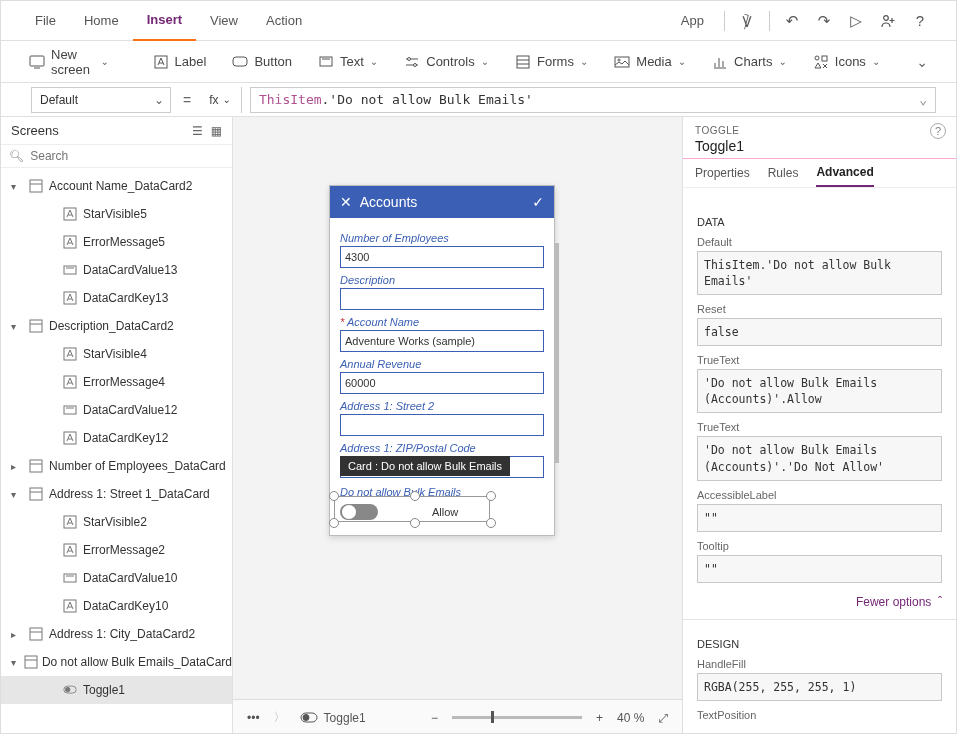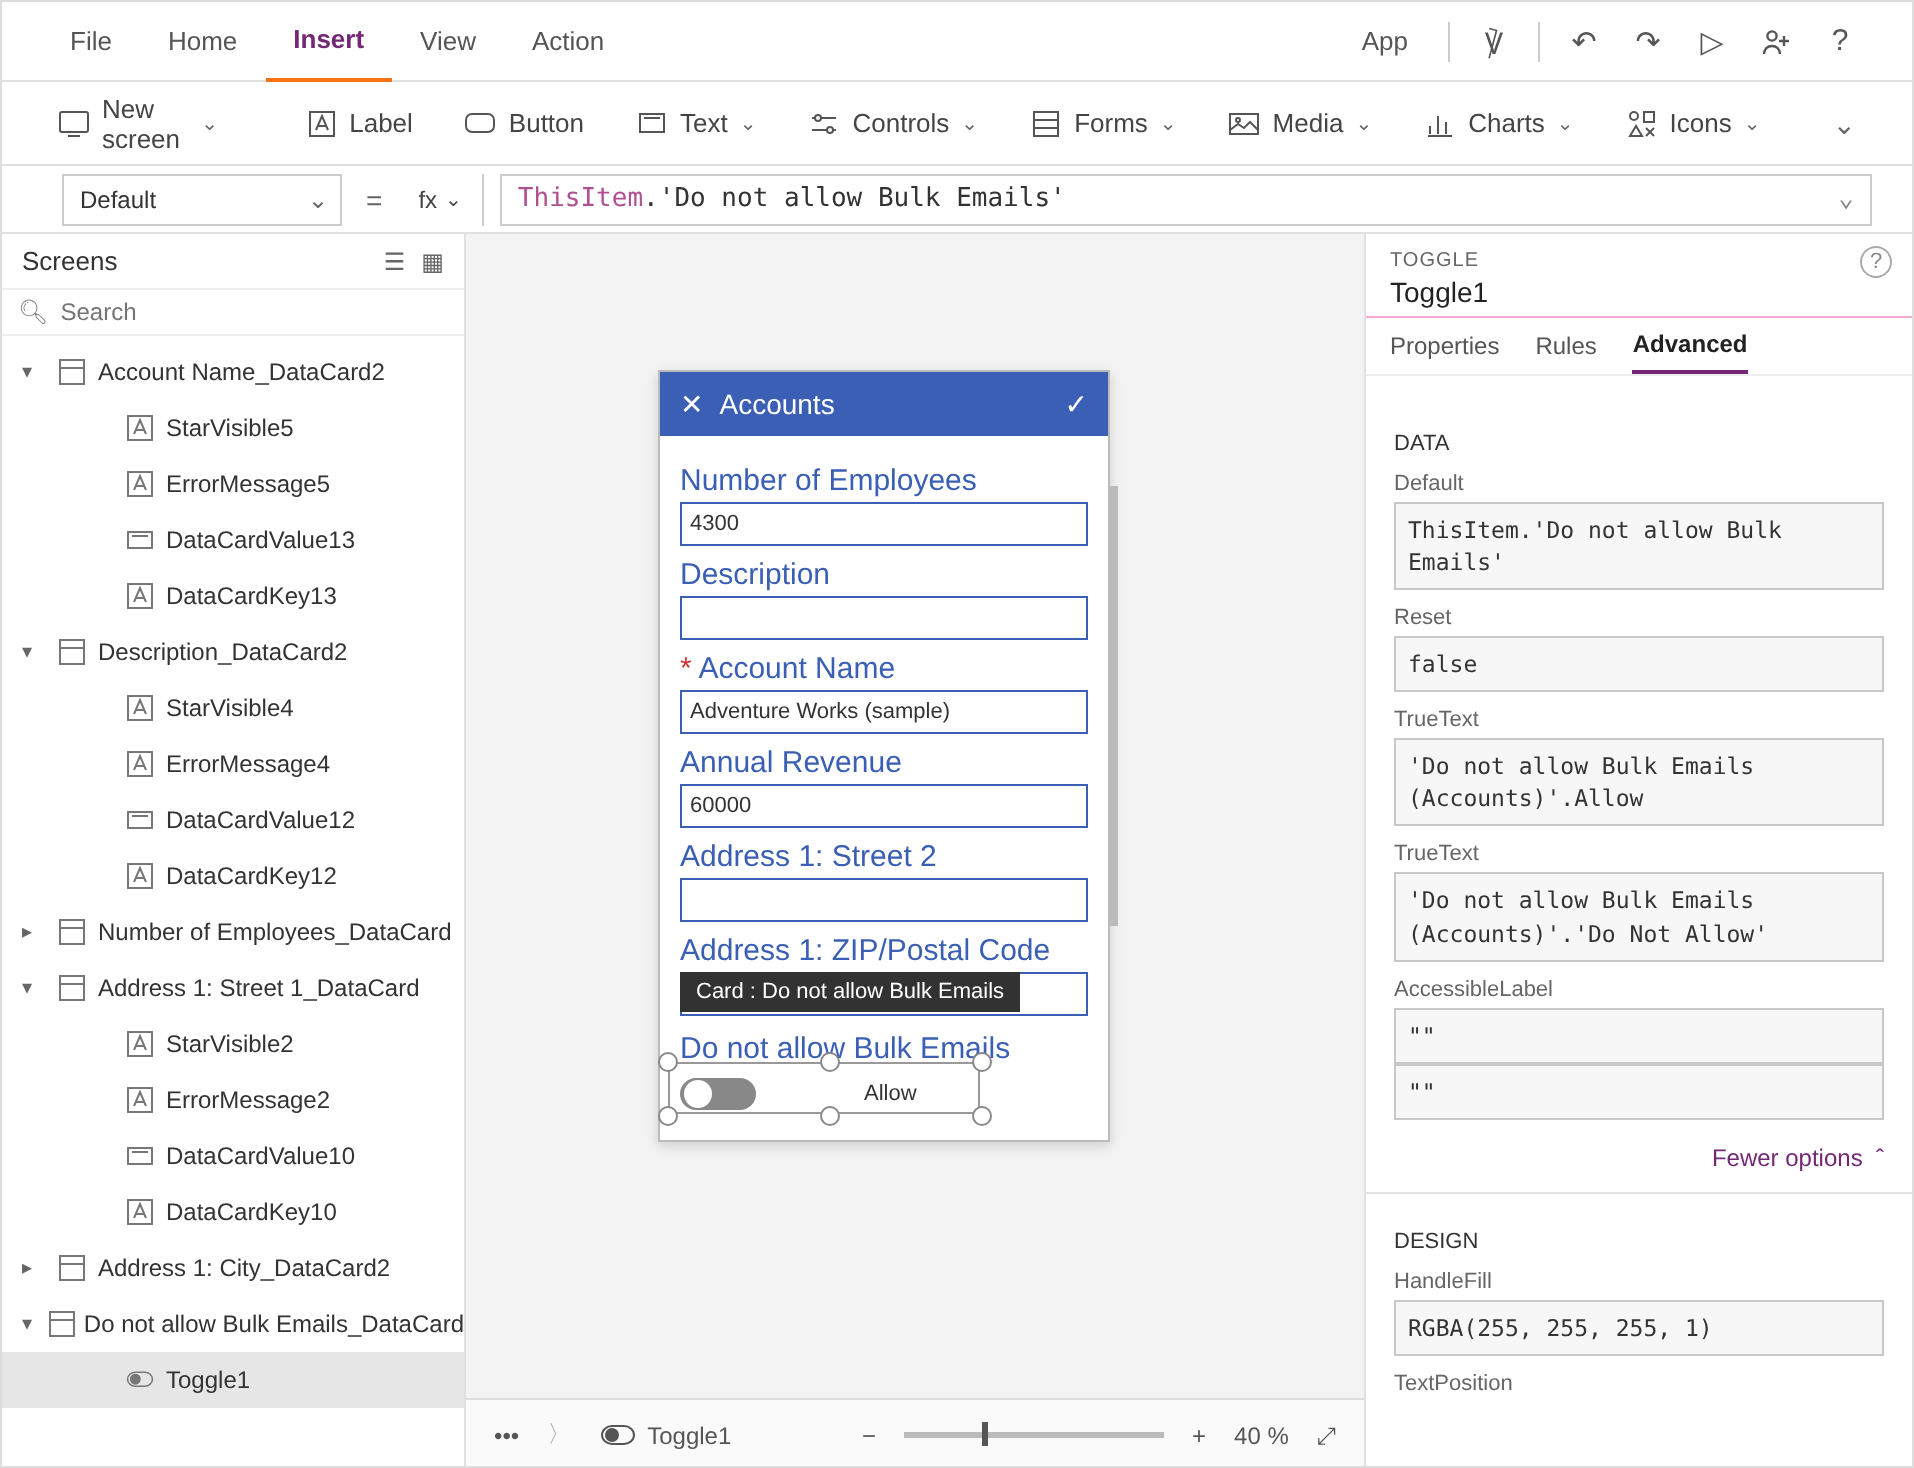--- a/index.html
+++ b/index.html
@@ -49,21 +49,21 @@
   .node .ic{ width:18px; display:inline-flex; align-items:center; justify-content:center; color:#666; }
   .node .ic svg{width:14px;height:14px;}
 
   
   .canvas-area { flex:1; background:#f3f3f3; position:relative; display:flex; flex-direction:column;}
   .canvas-stage{ flex:1; position:relative; }
   .phone { position:absolute; left:96px; top:68px; width:226px; background:#fff; border:1px solid #bbb; box-shadow:0 2px 6px rgba(0,0,0,.15); }
   .phone-title { background:#3a5fb5; color:#fff; height:32px; display:flex; align-items:center; padding:0 10px; font-size:14px; justify-content:space-between;}
   .phone-title .px{cursor:pointer;}
   .phone-body { padding: 8px 10px 12px; }
-  .fld-label{ font-size:15px; color:#3a5fb5; margin-top:6px; margin-bottom:2px;}
+  .fld-label{ font-size:11px; color:#3a5fb5; margin-top:6px; margin-bottom:2px;font-style:italic;}
   .fld-input{ border:1px solid #3a5fb5; height:22px; width:100%; padding:0 4px; font-size:11px; color:#333;}
   .req::before{content:"* "; color:#c33;}
   .phone-scrollbar{position:absolute; top:57px; right:-5px; width:5px; height:220px; background:#bbb;}
   
   .toggle-card{ margin-top:8px; position:relative;}
   .tooltip-black{ position:absolute; top:-30px; left:0; background:#323232; color:#fff; font-size:11px; padding:4px 8px; white-space:nowrap;}
   .toggle-row{ display:flex; align-items:center; gap:4px; margin-top:4px;}
   .tog{ width:38px; height:16px; background:#888; border-radius:8px; position:relative;}
   .tog::after{content:""; position:absolute; width:14px; height:14px; background:#fff; border-radius:50%; top:1px; left:2px;}
   .sel-handle{ width:10px; height:10px; border:1px solid #888; border-radius:50%; background:#fff;}
@@ -498,20 +498,21 @@
 
       <div class="plabel">TrueText</div>
       <div class="pinput">'Do not allow Bulk Emails (Accounts)'.Allow</div>
 
       <div class="plabel">TrueText</div>
       <div class="pinput">'Do not allow Bulk Emails (Accounts)'.'Do Not Allow'</div>
 
       <div class="plabel">AccessibleLabel</div>
       <div class="pinput">""</div>
 
+      <div class="plabel">Tooltip</div>
       <div class="pinput">""</div>
 
       <div class="fewer"><a><span>Fewer options</span> &nbsp;ˆ</a></div>
 
       <hr class="sdiv">
       <div class="sect">DESIGN</div>
 
       <div class="plabel">HandleFill</div>
       <div class="pinput">RGBA(255, 255, 255, 1)</div>
 

